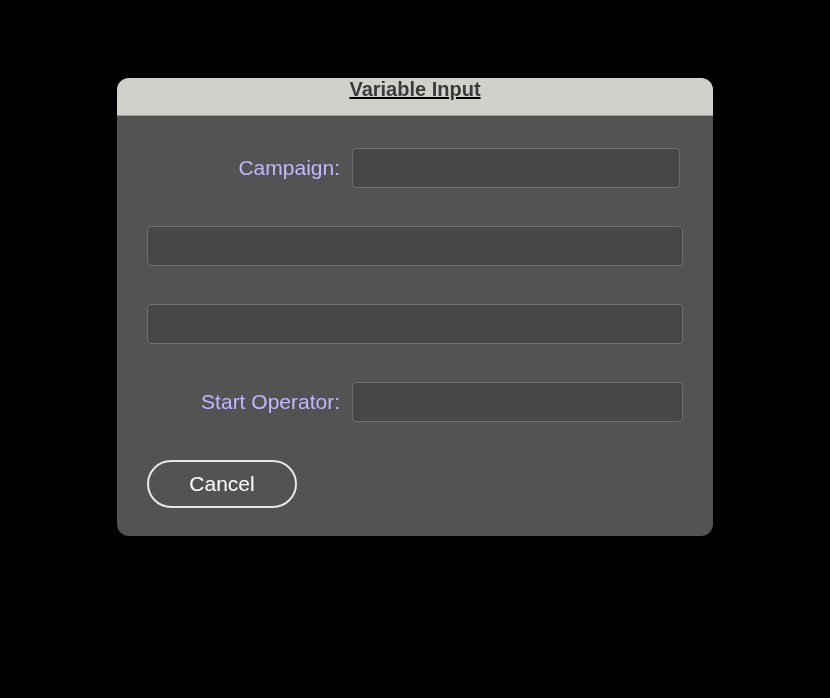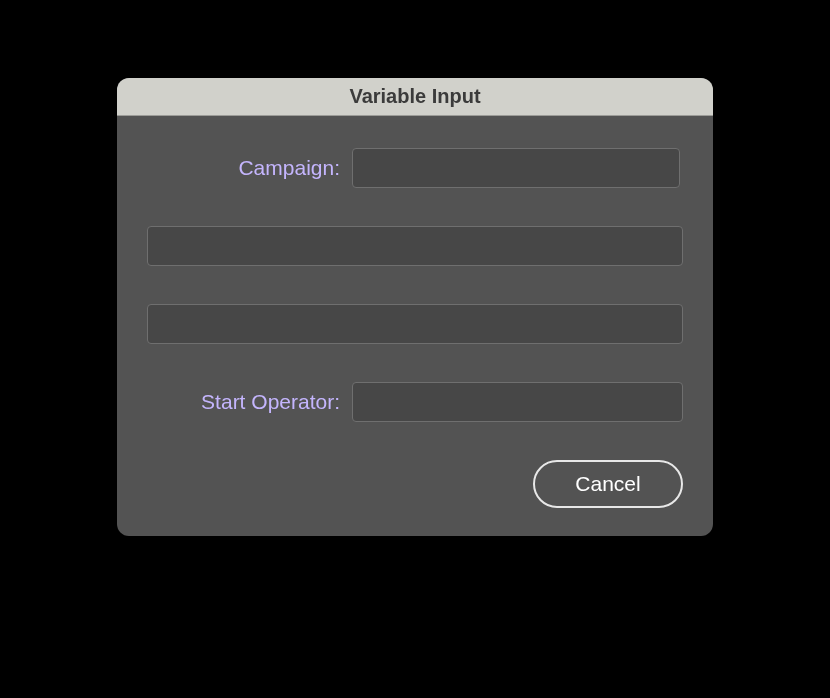--- a/index.html
+++ b/index.html
@@ -21,23 +21,23 @@
       width: 596px;
       background: #535353;
       border-radius: 12px;
       overflow: hidden;
       box-shadow: 0 0 0 1px rgba(0,0,0,0.4);
     }
     .titlebar {
       background: #d1d1cb;
       height: 38px;
       display: flex;
-      align-items: center;
       justify-content: center;
       border-bottom: 1px solid rgba(0,0,0,0.25);
+      text-decoration: underline;
     }
     .titlebar-title {
       font-size: 20px;
       font-weight: 700;
       color: #3b3b3b;
     }
     .form-area {
       padding: 32px 30px 28px 30px;
     }
     .form-row {
@@ -59,21 +59,21 @@
       background: #474747;
       border: 1px solid #6f6f6f;
       border-radius: 4px;
       color: #e8e8e8;
       font-size: 18px;
       padding: 0 10px;
       outline: none;
     }
     .button-row {
       display: flex;
-      justify-content: flex-end;
+      justify-content: space-between;
       gap: 40px;
       margin-top: 2px;
     }
     .dlg-button {
       min-width: 150px;
       height: 48px;
       border-radius: 24px;
       background: transparent;
       color: #ffffff;
       font-size: 21px;

